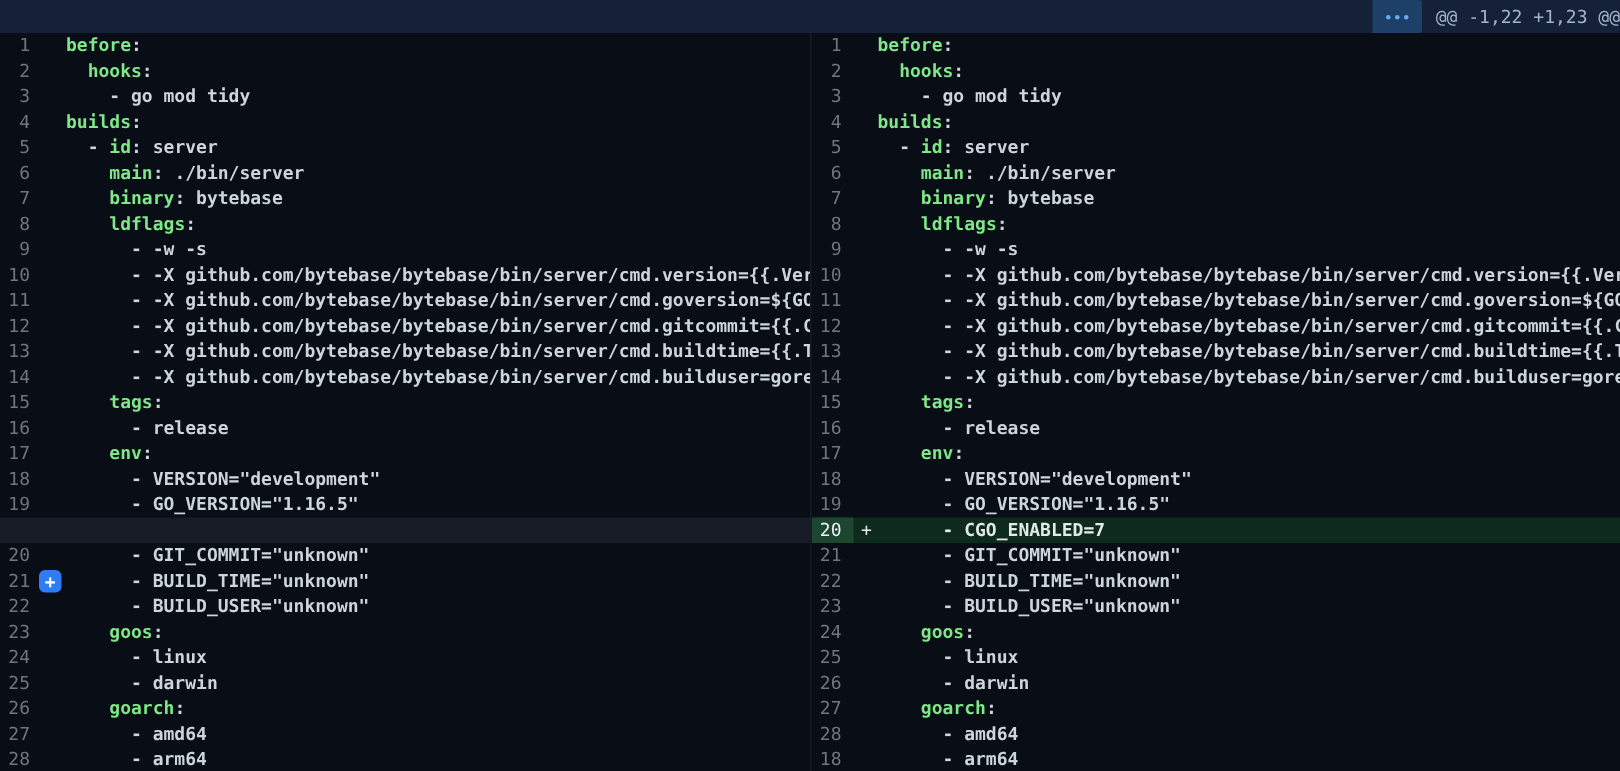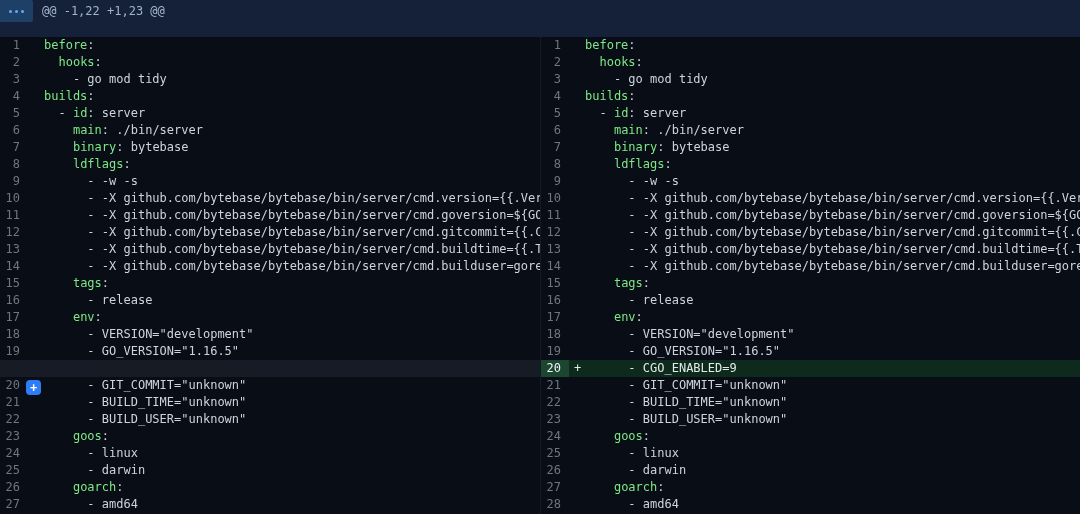--- a/index.html
+++ b/index.html
@@ -2,37 +2,37 @@
 <html><head>
 <meta charset="utf-8">
 <style>
   * { margin:0; padding:0; box-sizing:border-box; }
   html,body { width:1080px; height:514px; overflow:hidden; }
   body { background:#090d15; font-family:"DejaVu Sans Mono","Liberation Mono",monospace; }
 
   .diff-view { position:relative; width:1080px; height:514px; overflow:hidden; background:#090d15; }
 
   
-  .hunk-bar { height:37px; width:100%; background:#152138; display:flex; align-items:stretch; }
+  .hunk-bar { height:22px; width:100%; background:#152138; display:flex; align-items:stretch;justify-content:flex-end; }
   .expand-btn { width:33px; height:22px; background:#1e4066; border:none; cursor:pointer;
                 display:flex; align-items:center; justify-content:center; gap:3px;
                 border-radius:0 2px 2px 0; }
   .expand-btn .dot { width:3px; height:3px; border-radius:50%; background:#6aa9f7; }
   .hunk-text { color:#a2b4cc; font-size:12px; line-height:22px; padding-left:9px; white-space:pre; }
 
   
   .panes { display:flex; width:1080px; }
   .pane { width:540px; overflow:hidden; }
   .pane-right { border-left:1px solid #141b27; }
 
   
   .row { display:flex; height:17px; line-height:17px; font-size:12px; }
   .gutter { flex:none; width:28px; text-align:right; padding-right:8px; color:#6e7681; }
   .marker { flex:none; width:16px; padding-left:5px; color:#d8e1e8; }
-  .code { flex:1 1 auto; white-space:pre; color:#ccd4dd; overflow:hidden; }
+  .code { flex:1 1 auto; white-space:pre; color:#ccd4dd; overflow:hidden;font-weight:bold; }
   .code .key { color:#7ee787; }
 
   .row.add { background:#0e2a1d; }
   .row.add .gutter { background:#1c4630; color:#eef4fb; }
   .row.add .code, .row.add .marker { color:#e2eae6; }
 
   .row.filler { background:#161b26; }
 
   
   .comment-btn { position:absolute; left:26px; width:15px; height:15px; border:none; cursor:pointer;
@@ -294,21 +294,21 @@
           <span class="code"><span>      - VERSION="development"</span></span>
         </div>
         <div class="row">
           <span class="gutter">19</span>
           <span class="marker"></span>
           <span class="code"><span>      - GO_VERSION="1.16.5"</span></span>
         </div>
         <div class="row add">
           <span class="gutter">20</span>
           <span class="marker">+</span>
-          <span class="code"><span>      - CGO_ENABLED=9</span></span>
+          <span class="code"><span>      - CGO_ENABLED=7</span></span>
         </div>
         <div class="row">
           <span class="gutter">21</span>
           <span class="marker"></span>
           <span class="code"><span>      - GIT_COMMIT="unknown"</span></span>
         </div>
         <div class="row">
           <span class="gutter">22</span>
           <span class="marker"></span>
           <span class="code"><span>      - BUILD_TIME="unknown"</span></span>

